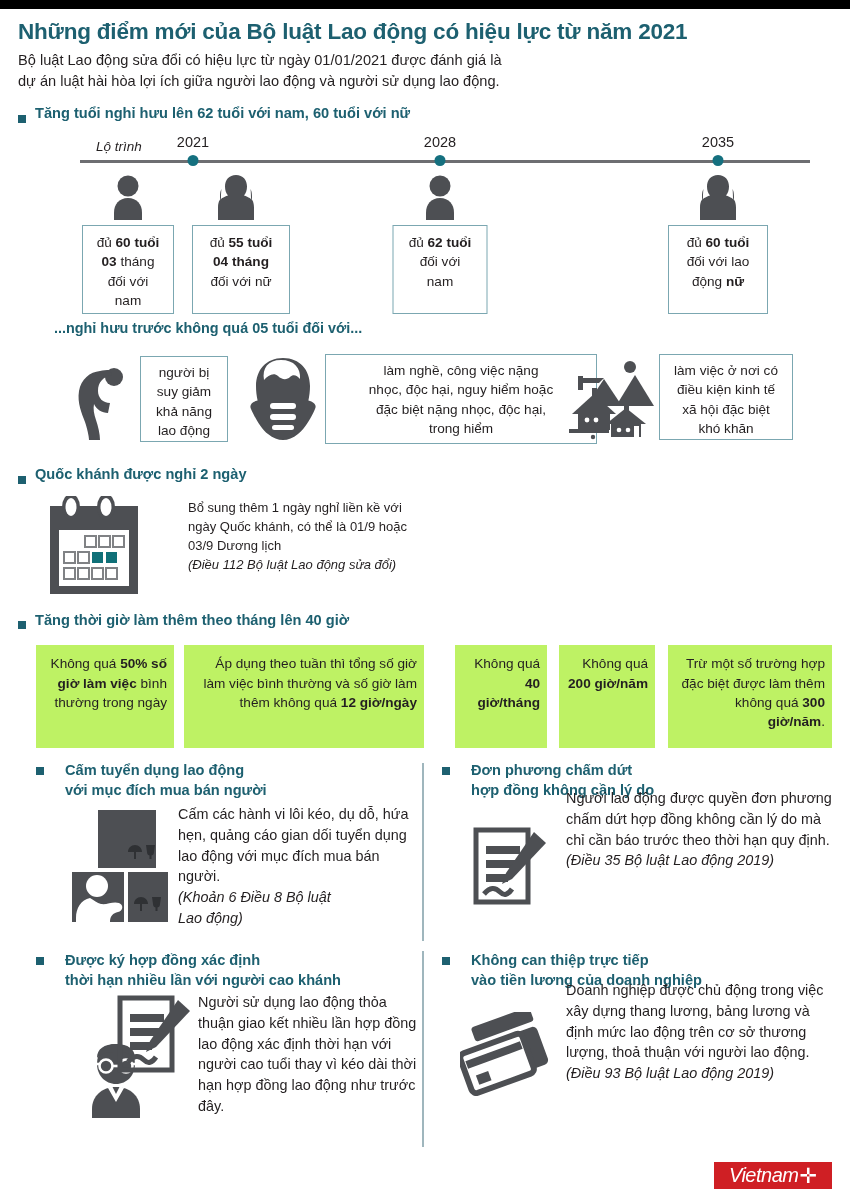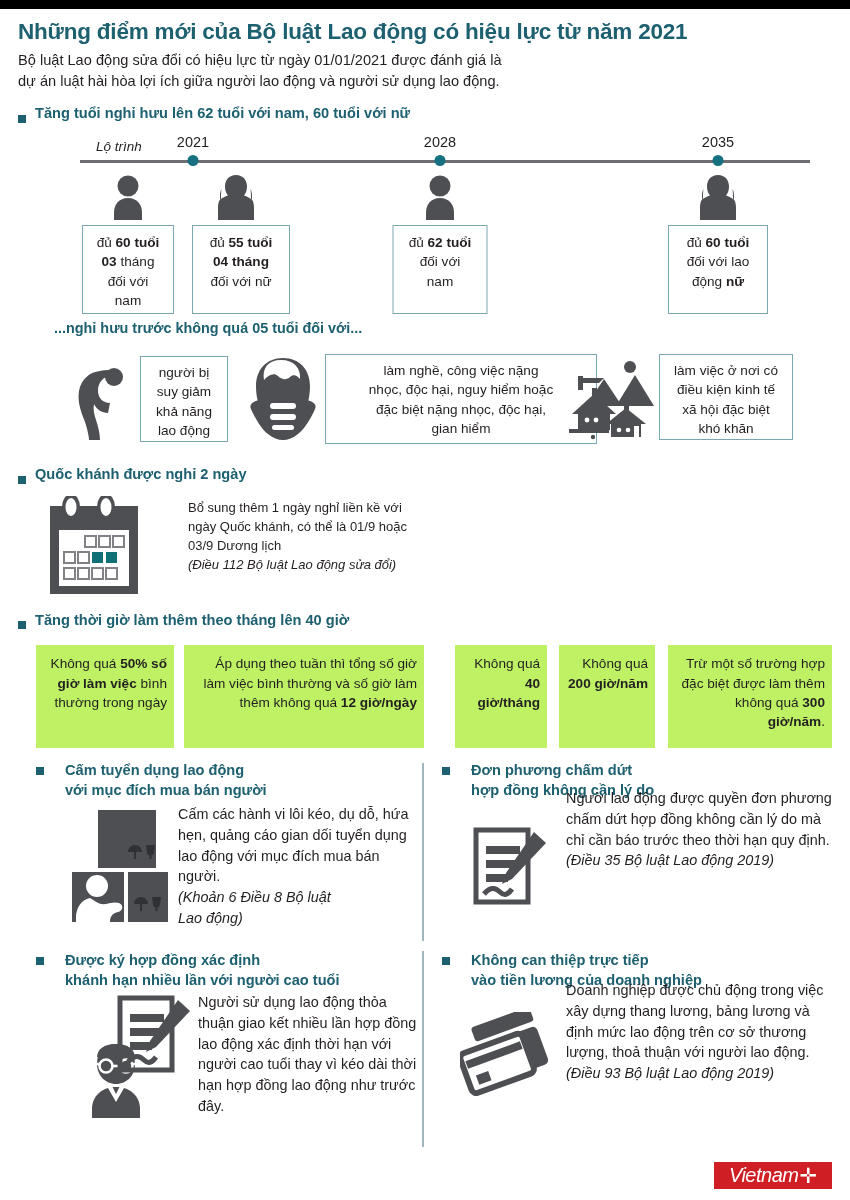--- a/index.html
+++ b/index.html
@@ -172,21 +172,21 @@
 
     <div class="er-ico" style="left:228px; top:12px;">
       <svg width="74" height="84" viewBox="0 0 74 84">
         <path d="M37 2C20 2 10 14 10 30c0 5 .6 10 1.6 14.5C6 46 3 49 5 53c3 7 10 20 17 25 5 4 10 6 15 6s10-2 15-6c7-5 14-18 17-25 2-4-1-7-6.6-8.5C63.4 40 64 35 64 30 64 14 54 2 37 2z" fill="#4d4f53"></path>
         <path d="M18 24c4-5 10-8 14-4 4 4 9 4 12 1 3-3 7-2 10 2 1-11-6-19-19-19S16 12 18 24z" fill="#ffffff"></path>
         <rect x="24" y="47" width="26" height="6" rx="3" fill="#ffffff"></rect>
         <rect x="24" y="58" width="26" height="6" rx="3" fill="#ffffff"></rect>
         <rect x="26" y="69" width="22" height="5" rx="2.5" fill="#ffffff"></rect>
       </svg>
     </div>
-    <div class="er-box" style="left:307px; top:10px; width:272px; height:90px;"><span>làm nghề, công việc nặng</span><br><span>nhọc, độc hại, nguy hiểm hoặc</span><br><span>đặc biệt nặng nhọc, độc hại,</span><br><span>gian hiểm</span></div>
+    <div class="er-box" style="left:307px; top:10px; width:272px; height:90px;"><span>làm nghề, công việc nặng</span><br><span>nhọc, độc hại, nguy hiểm hoặc</span><br><span>đặc biệt nặng nhọc, độc hại,</span><br><span>trong hiểm</span></div>
 
     <div class="er-ico" style="left:546px; top:14px;">
       <svg width="95" height="82" viewBox="0 0 95 82">
         <circle cx="66" cy="9" r="6" fill="#4d4f53"></circle>
         <path d="M16 20h24l-5 5H16z" fill="#4d4f53"></path>
         <rect x="14" y="18" width="5" height="14" fill="#4d4f53"></rect>
         <path d="M22 48 L40 21 L58 48z" fill="#4d4f53"></path>
         <path d="M52 48 L71 17 L90 48z" fill="#4d4f53"></path>
         <path d="M8 56 L30 36 L52 56z" fill="#4d4f53"></path>
         <rect x="14" y="56" width="32" height="16" fill="#4d4f53"></rect>
@@ -323,21 +323,21 @@
           <span class="it" style="display: block;">(Điều 35 Bộ luật Lao động 2019)</span>
         </div>
       </div>
     </div>
 
     <div class="panel" style="left:18px; top:190px; width:376px;">
       <div class="p-head">
         <span class="sq"></span>
         <span class="txt">
           <span>Được ký hợp đồng xác định</span><br>
-          <span>khánh hạn nhiều lần với người cao tuổi</span>
+          <span>thời hạn nhiều lần với người cao khánh</span>
         </span>
       </div>
       <div class="p-body" style="height:170px;">
         <div style="position:absolute; left:42px; top:48px;">
           <svg width="76" height="76" viewBox="0 0 76 76">
             <path d="M38 2C26 2 19 10 19 22c0 11 8 20 19 20s19-9 19-20C57 10 50 2 38 2z" fill="#4d4f53"></path>
             <path d="M19 16c6-8 32-8 38 0 0-9-7-14-19-14S19 7 19 16z" fill="#4d4f53"></path>
             <g fill="none" stroke="#ffffff" stroke-width="2.6">
               <circle cx="28" cy="24" r="6.5"></circle>
                 <circle cx="48" cy="24" r="6.5"></circle>

